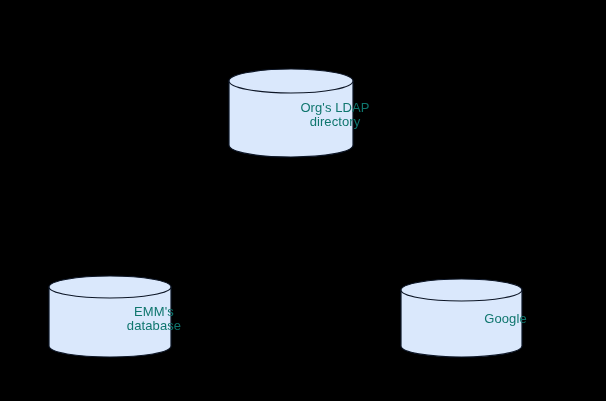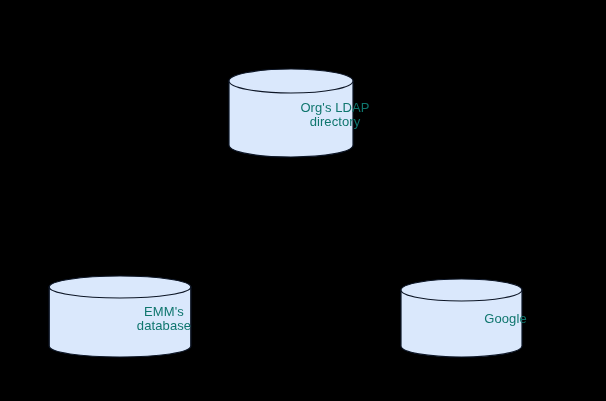--- a/index.html
+++ b/index.html
@@ -55,21 +55,21 @@
 
   <div class="cylinder" id="node-ldap" style="left:228px; top:68px; width:126px; height:90px;">
     <svg viewBox="0 0 126 90" preserveAspectRatio="none">
       <path d="M 1 13 L 1 77 C 1 84.2 29.2 89 63 89 C 96.8 89 125 84.2 125 77 L 125 13 Z" fill="#dae8fc" stroke="#0d1626" stroke-width="1.2" stroke-linejoin="round"></path>
       <ellipse cx="63" cy="13" rx="62" ry="12" fill="#dae8fc" stroke="#0d1626" stroke-width="1.2"></ellipse>
     </svg>
     <div class="cyl-label two-line">Org's LDAP
 directory</div>
   </div>
 
-  <div class="cylinder" id="node-emm" style="left:48px; top:275px; width:144px; height:83px;">
+  <div class="cylinder" id="node-emm" style="left:48px; top:275px; width:124px; height:83px;">
     <svg viewBox="0 0 124 83" preserveAspectRatio="none">
       <path d="M 1 12 L 1 71 C 1 77.6 28.7 82 62 82 C 95.3 82 123 77.6 123 71 L 123 12 Z" fill="#dae8fc" stroke="#0d1626" stroke-width="1.2" stroke-linejoin="round"></path>
       <ellipse cx="62" cy="12" rx="61" ry="11" fill="#dae8fc" stroke="#0d1626" stroke-width="1.2"></ellipse>
     </svg>
     <div class="cyl-label two-line">EMM's
 database</div>
   </div>
 
   <div class="cylinder" id="node-google" style="left:400px; top:278px; width:123px; height:80px;">
     <svg viewBox="0 0 123 80" preserveAspectRatio="none">

